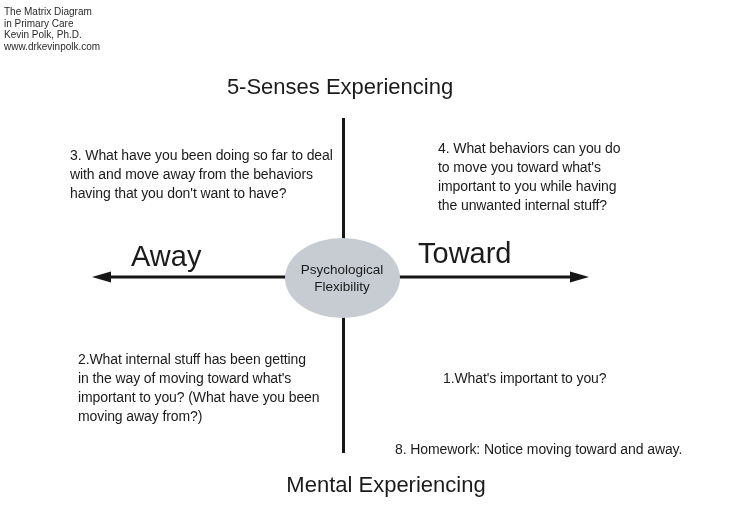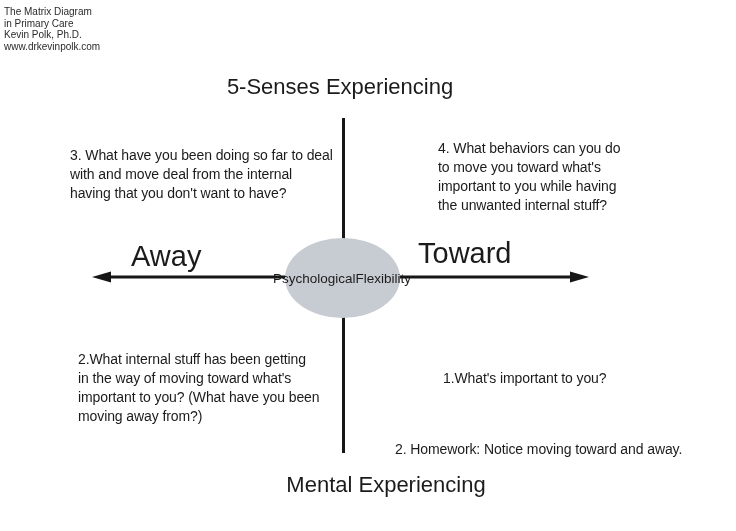--- a/index.html
+++ b/index.html
@@ -47,21 +47,21 @@
 
   .cross-svg {
     left: 0; top: 0;
     width: 736px; height: 531px;
   }
 
   .center-label {
     left: 285px; top: 238px;
     width: 114px; height: 80px;
     display: flex;
-    flex-direction: row;
+    flex-direction: column;
     justify-content: center;
     align-items: center;
     font-size: 13.5px;
     line-height: 17px;
     text-align: right;
     color: #1b1b1b;
   }
 
   .quad {
     font-size: 14px;
@@ -101,37 +101,37 @@
   <div class="abs center-label">
     <div>Psychological</div>
     <div>Flexibility</div>
   </div>
 
   <div class="abs axis-word away">Away</div>
   <div class="abs axis-word toward">Toward</div>
 
   <div class="abs quad q3">
     <div>3. What have you been doing so far to deal</div>
-    <div>with and move deal from the internal</div>
+    <div>with and move away from the behaviors</div>
     <div>having that you don't want to have?</div>
   </div>
 
   <div class="abs quad q4">
     <div>4. What behaviors can you do</div>
     <div>to move you toward what's</div>
     <div>important to you while having</div>
     <div>the unwanted internal stuff?</div>
   </div>
 
   <div class="abs quad q2">
     <div>2.What internal stuff has been getting</div>
     <div>in the way of moving toward what's</div>
     <div>important to you? (What have you been</div>
     <div>moving away from?)</div>
   </div>
 
   <div class="abs quad q1">1.What's important to you?</div>
 
-  <div class="abs quad homework">2. Homework: Notice moving toward and away.</div>
+  <div class="abs quad homework">8. Homework: Notice moving toward and away.</div>
 
   <div class="abs axis-title bottom">Mental Experiencing</div>
 
 </div>
 
 </body></html>

